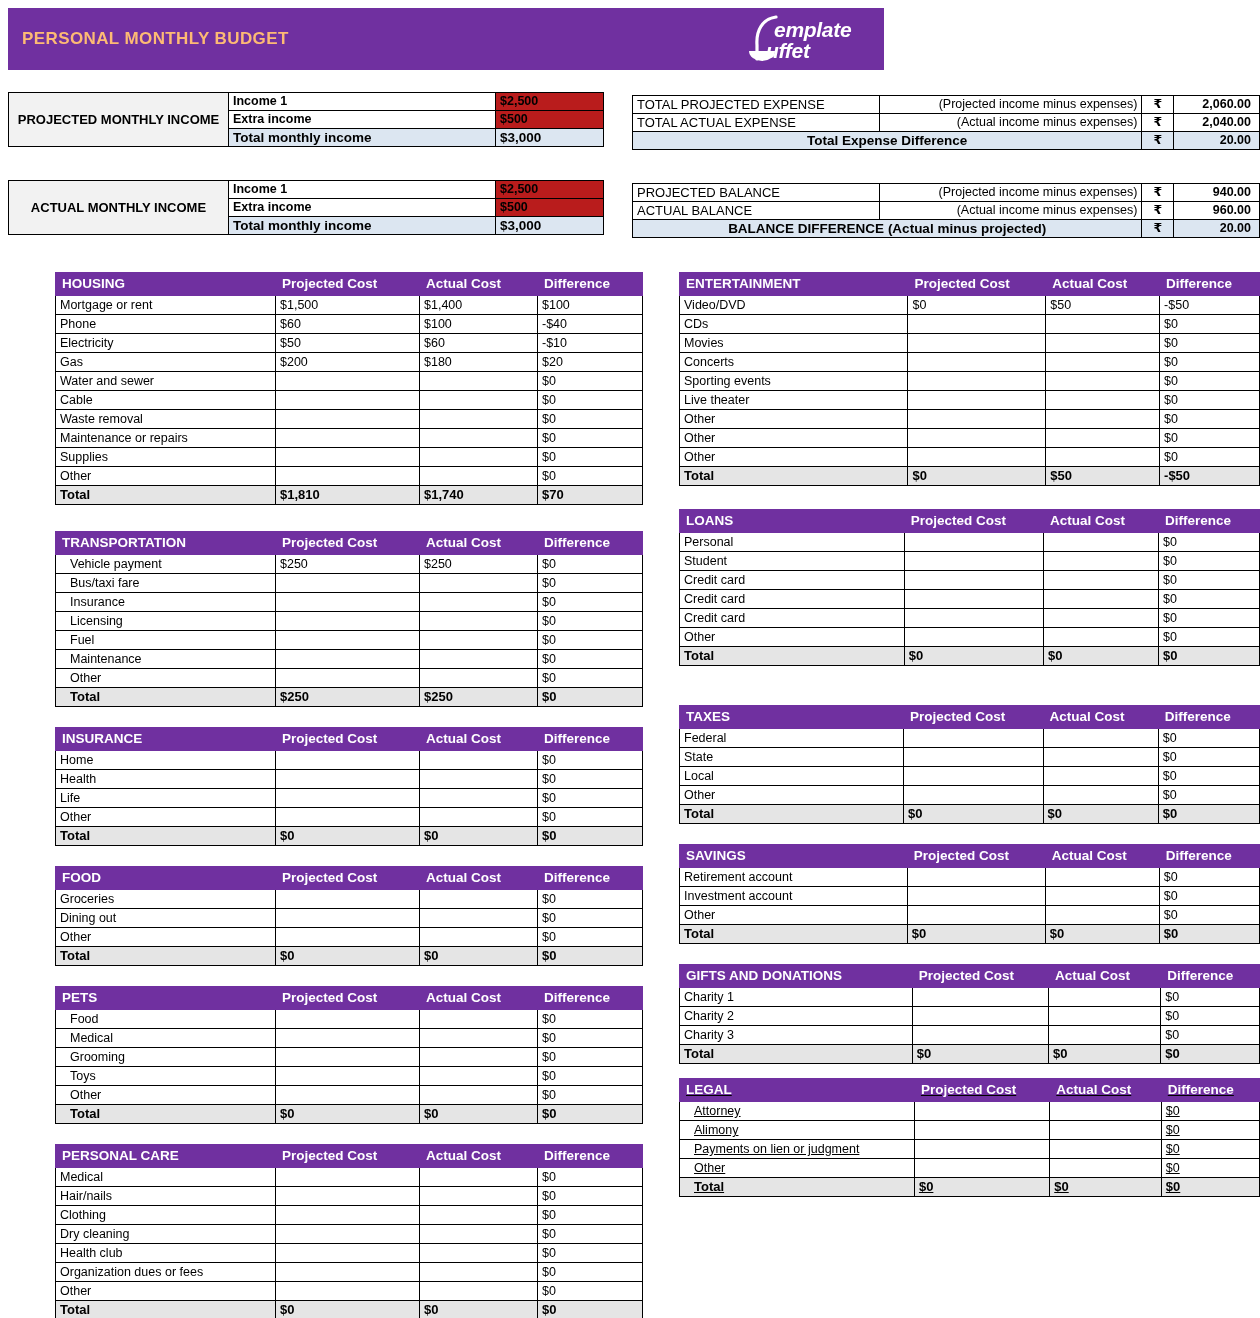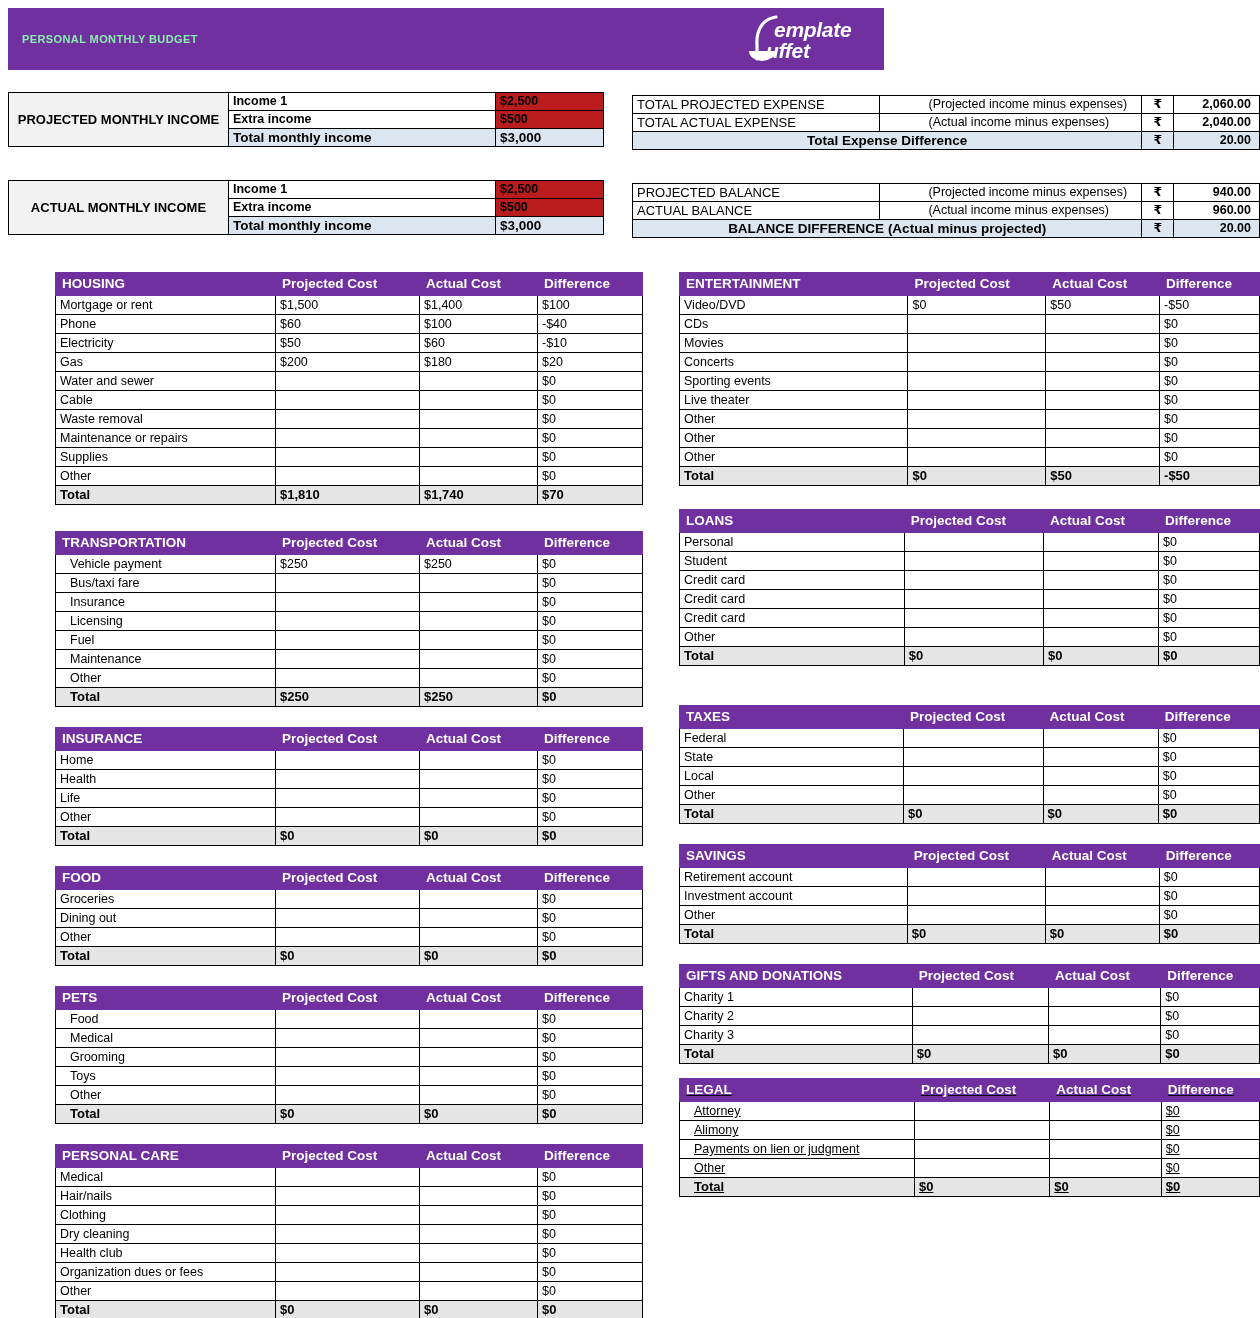--- a/index.html
+++ b/index.html
@@ -11,21 +11,21 @@
     overflow:hidden;
   }
   
   .banner{
     position:absolute;left:8px;top:8px;width:876px;height:62px;
     background:#7030A0;
     display:flex;align-items:center;justify-content:space-between;
     box-sizing:border-box;padding:0 18px 0 14px;
   }
   .banner-title{
-    color:#86efac;font-size:11px;font-weight:bold;letter-spacing:.4px;
+    color:#fdba74;font-size:17px;font-weight:bold;letter-spacing:.4px;
   }
   .logo{position:relative;width:120px;height:52px;color:#fff;}
   .logo svg{position:absolute;left:0;top:2px;}
   .logo .l1{position:absolute;left:28px;top:6px;font-size:21px;font-weight:bold;font-style:italic;letter-spacing:-.3px;line-height:1;}
   .logo .l2{position:absolute;left:20px;top:27px;font-size:21px;font-weight:bold;font-style:italic;letter-spacing:-.3px;line-height:1;}
 
   
   .blk{position:absolute;}
   table.grid{border-collapse:collapse;table-layout:fixed;}
   table.grid td{
@@ -45,21 +45,21 @@
     background:#F2F2F2;font-weight:bold;font-size:13px;text-align:center;
     border:1px solid #000;
   }
   .inc td.item{font-weight:bold;font-size:12.5px;background:#fff;}
   .inc td.val{font-weight:bold;font-size:12.5px;background:#b91c1c;}
   .inc tr.totrow td{background:#DCE6F1;font-weight:bold;font-size:13.5px;}
 
   
   .sum td{font-size:12.5px;height:21px;}
   .sum td.name{font-weight:normal;font-size:13px;margin-left:24px;}
-  .sum td.desc{font-size:12.5px;text-align:left;padding-left:48px;}
+  .sum td.desc{font-size:12.5px;text-align:right;padding-left:48px;}
   .sum td.cur{text-align:center;width:28px;font-weight:bold;}
   .sum td.amt{text-align:right;font-weight:bold;padding-right:8px;}
   .sum tr.hi td{background:#DCE6F1;font-weight:bold;}
   .sum tr.hi td.mid{text-align:center;font-size:13.5px;font-weight:bold;}
 
   
   .cat th{
     background:#7030A0;color:#ffffff;font-size:13.5px;font-weight:bold;
     border:1px solid #7030A0;height:22px;line-height:20px;
     padding:1px 6px;text-align:left;box-sizing:border-box;white-space:nowrap;

